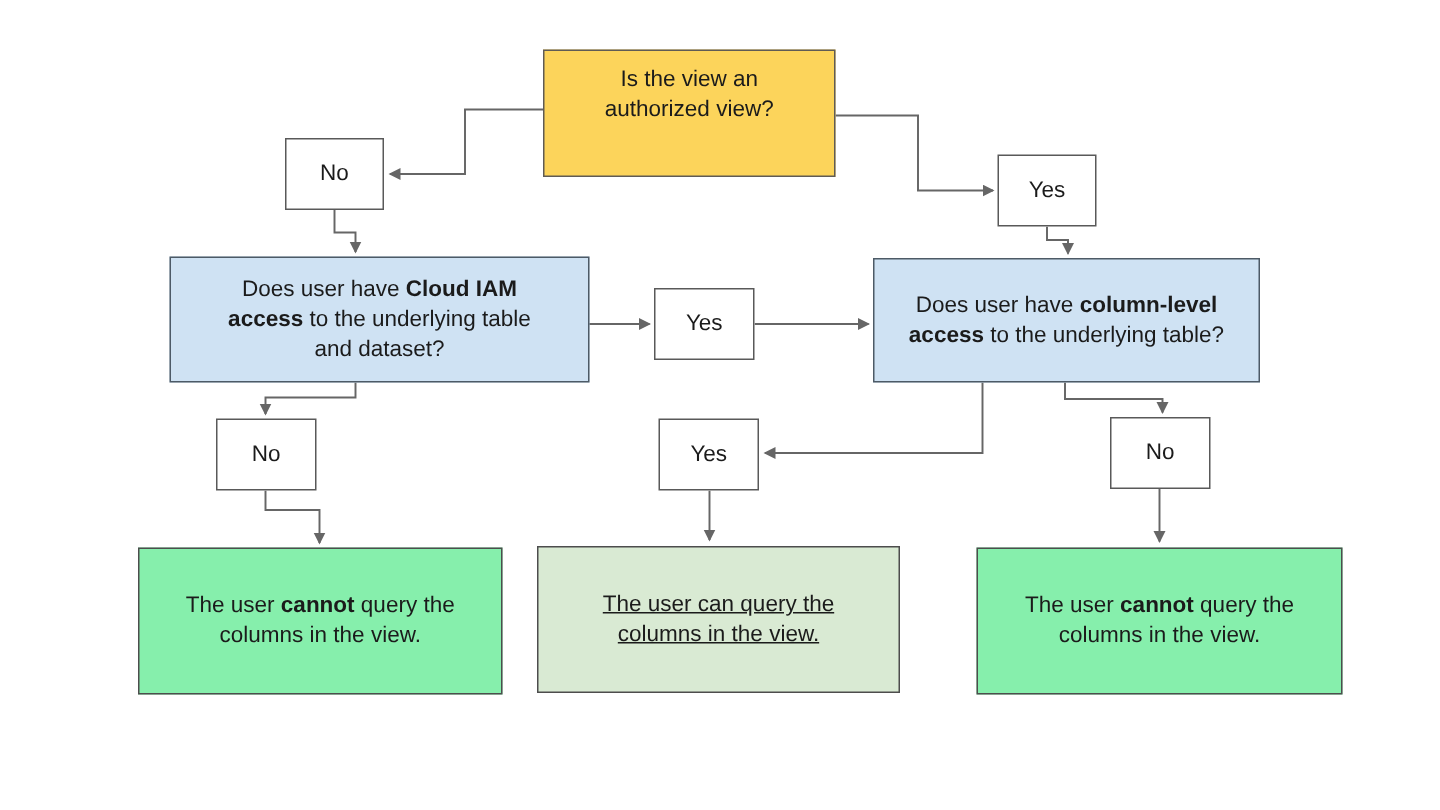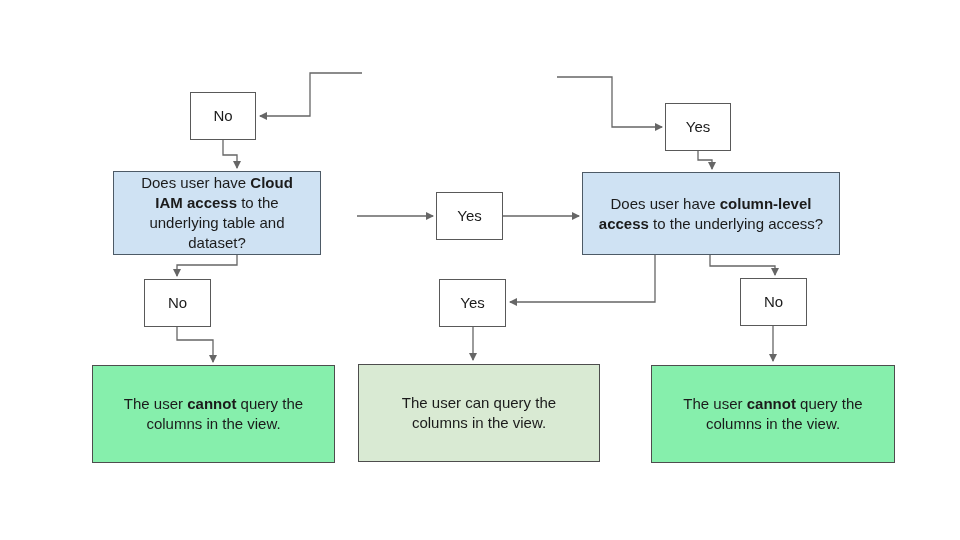--- a/index.html
+++ b/index.html
@@ -8,34 +8,34 @@
     font-family:"Liberation Sans",sans-serif;color:#1b1b1b;
   }
   #connectors{position:absolute;left:0;top:0;width:960px;height:540px;}
   .node{position:absolute;box-sizing:border-box;display:flex;align-items:center;justify-content:center;text-align:center;font-size:15px;line-height:1.32;}
   .decision-root{
     left:362px;top:33px;width:195px;height:85px;
     background:#FCD45B;border:1px solid #5f5b55;
     align-items:flex-start;padding:9px 20px 0 20px;
   }
   .question{background:#CFE2F3;border:1px solid #4d5a66;}
-  .q-left{left:113px;top:171px;width:208px;height:84px;padding:0 27px;text-align:center;}
+  .q-left{left:113px;top:171px;width:280px;height:84px;padding:0 27px;text-align:center;}
   .q-right{left:582px;top:172px;width:258px;height:83px;padding:0 9px;}
   .small-box{background:#ffffff;border:1px solid #595959;}
   .no-top-left{left:190px;top:92px;width:66px;height:48px;}
   .yes-top-right{left:665px;top:103px;width:66px;height:48px;}
   .yes-mid{left:436px;top:192px;width:67px;height:48px;}
   .no-bottom-left{left:144px;top:279px;width:67px;height:48px;}
   .yes-bottom-mid{left:439px;top:279px;width:67px;height:48px;}
   .no-bottom-right{left:740px;top:278px;width:67px;height:48px;}
   .result{border:1px solid #4d4d4d;padding:0 28px;}
   .result-neutral{background:#86efac;}
   .result-positive{background:#D9EAD3;}
   .r-left{left:92px;top:365px;width:243px;height:98px;}
-  .r-mid{left:358px;top:364px;width:242px;height:98px;}
+  .r-mid{left:358px;top:364px;width:242px;height:98px;text-decoration:underline;}
   .r-right{left:651px;top:365px;width:244px;height:98px;}
   .b{font-weight:bold;}
 </style>
 </head>
 <body>
 
 <div id="canvas">
 
   <svg id="connectors" viewBox="0 0 960 540" xmlns="http://www.w3.org/2000/svg">
     <defs>
@@ -52,39 +52,42 @@
       <path d="M503,216 L579,216" marker-end="url(#arrow)"></path>
       <path d="M237,255 L237,265 L177,265 L177,276" marker-end="url(#arrow)"></path>
       <path d="M177,327 L177,340 L213,340 L213,362" marker-end="url(#arrow)"></path>
       <path d="M655,255 L655,302 L510,302" marker-end="url(#arrow)"></path>
       <path d="M710,255 L710,266 L775,266 L775,275" marker-end="url(#arrow)"></path>
       <path d="M473,327 L473,360" marker-end="url(#arrow)"></path>
       <path d="M773,326 L773,361" marker-end="url(#arrow)"></path>
     </g>
   </svg>
 
+  <div class="node decision-root">
+    <span>Is the view an authorized view?</span>
+  </div>
 
   <div class="node small-box no-top-left">
     <span>No</span>
   </div>
 
   <div class="node small-box yes-top-right">
     <span>Yes</span>
   </div>
 
   <div class="node question q-left">
     <span><span>Does user have </span><span class="b">Cloud IAM access</span><span> to the underlying table and dataset?</span></span>
   </div>
 
   <div class="node small-box yes-mid">
     <span>Yes</span>
   </div>
 
   <div class="node question q-right">
-    <span><span>Does user have </span><span class="b">column-level access</span><span> to the underlying access?</span></span>
+    <span><span>Does user have </span><span class="b">column-level access</span><span> to the underlying table?</span></span>
   </div>
 
   <div class="node small-box no-bottom-left">
     <span>No</span>
   </div>
 
   <div class="node small-box yes-bottom-mid">
     <span>Yes</span>
   </div>
 

